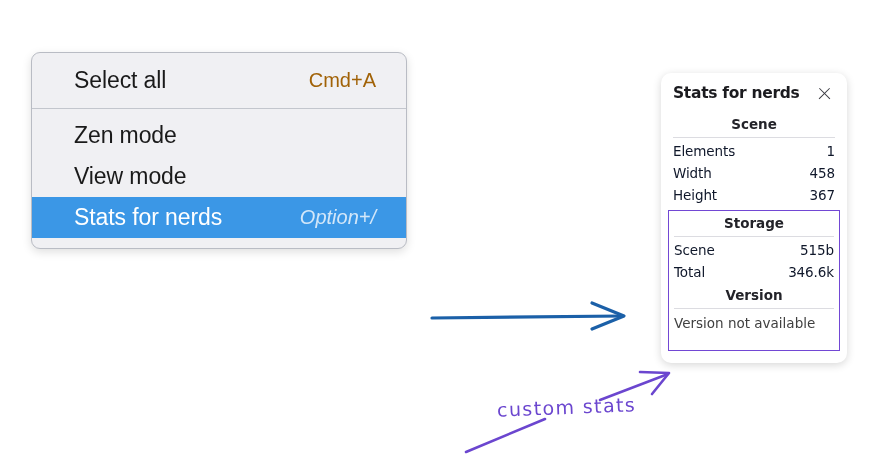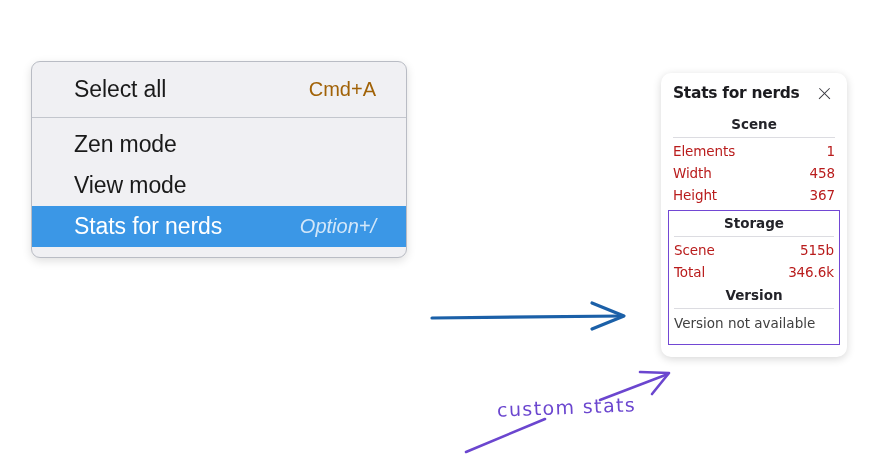--- a/index.html
+++ b/index.html
@@ -13,21 +13,21 @@
     position: relative;
     overflow: hidden;
     font-family: "Liberation Sans", sans-serif;
     -webkit-font-smoothing: antialiased;
   }
 
   
   .context-menu {
     position: absolute;
     left: 31px;
-    top: 61px;
+    top: 52px;
     width: 376px;
     background: #f0f0f3;
     border: 1px solid #b9bcc4;
     border-radius: 9px;
     box-shadow: 0 3px 10px rgba(0,0,0,0.13);
     box-sizing: border-box;
     overflow: hidden;
     padding-top: 7px;
     padding-bottom: 10px;
   }
@@ -116,30 +116,30 @@
   .hr {
     height: 1px;
     background: #dcdce1;
     margin: 0 0 2px 0;
   }
   .stat-row {
     display: flex;
     justify-content: space-between;
     align-items: baseline;
     font-size: 13.5px;
-    color: #b91c1c;
+    color: #0f172a;
     padding: 3px 0 3px 0;
   }
   .stat-row .k { letter-spacing: -0.1px; }
   .stat-row .v { letter-spacing: -0.1px; }
 
   .outlined-group {
     border: 1.6px solid #7248d4;
     box-sizing: border-box;
-    padding: 0 5px 12px 5px;
+    padding: 0 5px 18px 5px;
     margin: 4px -5px 0 -5px;
   }
   .version-line {
     font-size: 13.5px;
     color: #404040;
     padding: 4px 0 1px 0;
     white-space: nowrap;
   }
 
   

